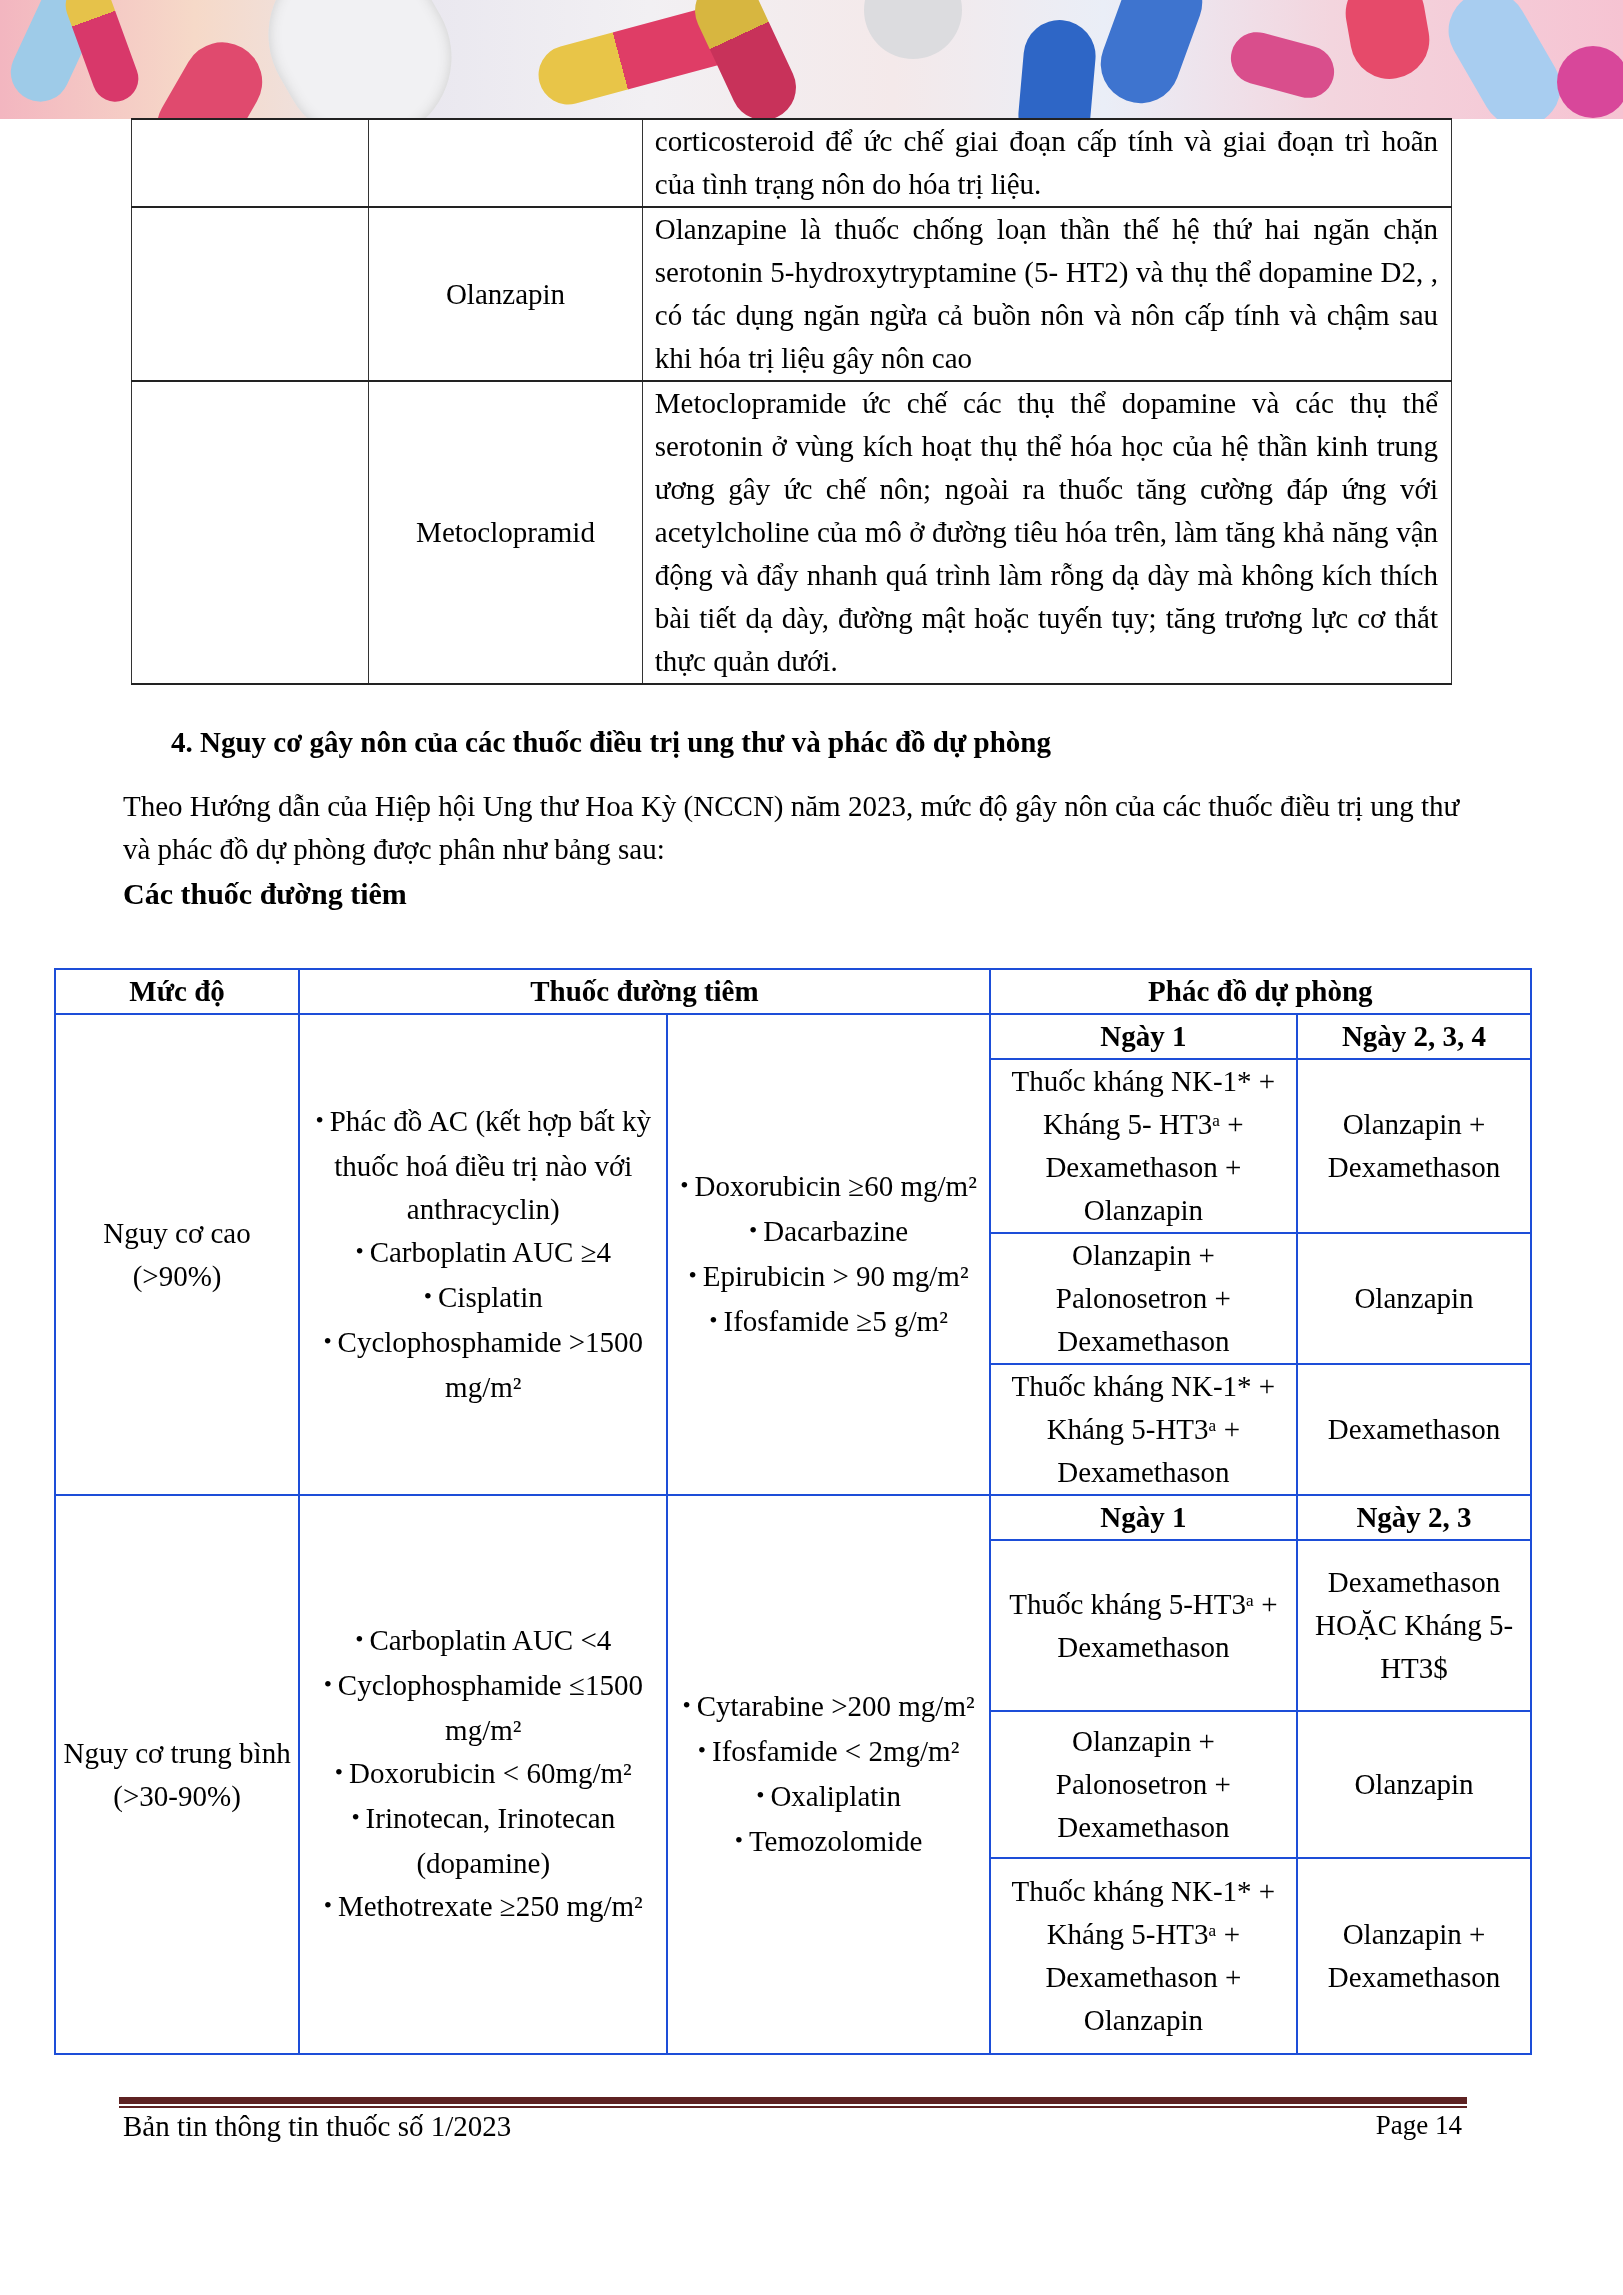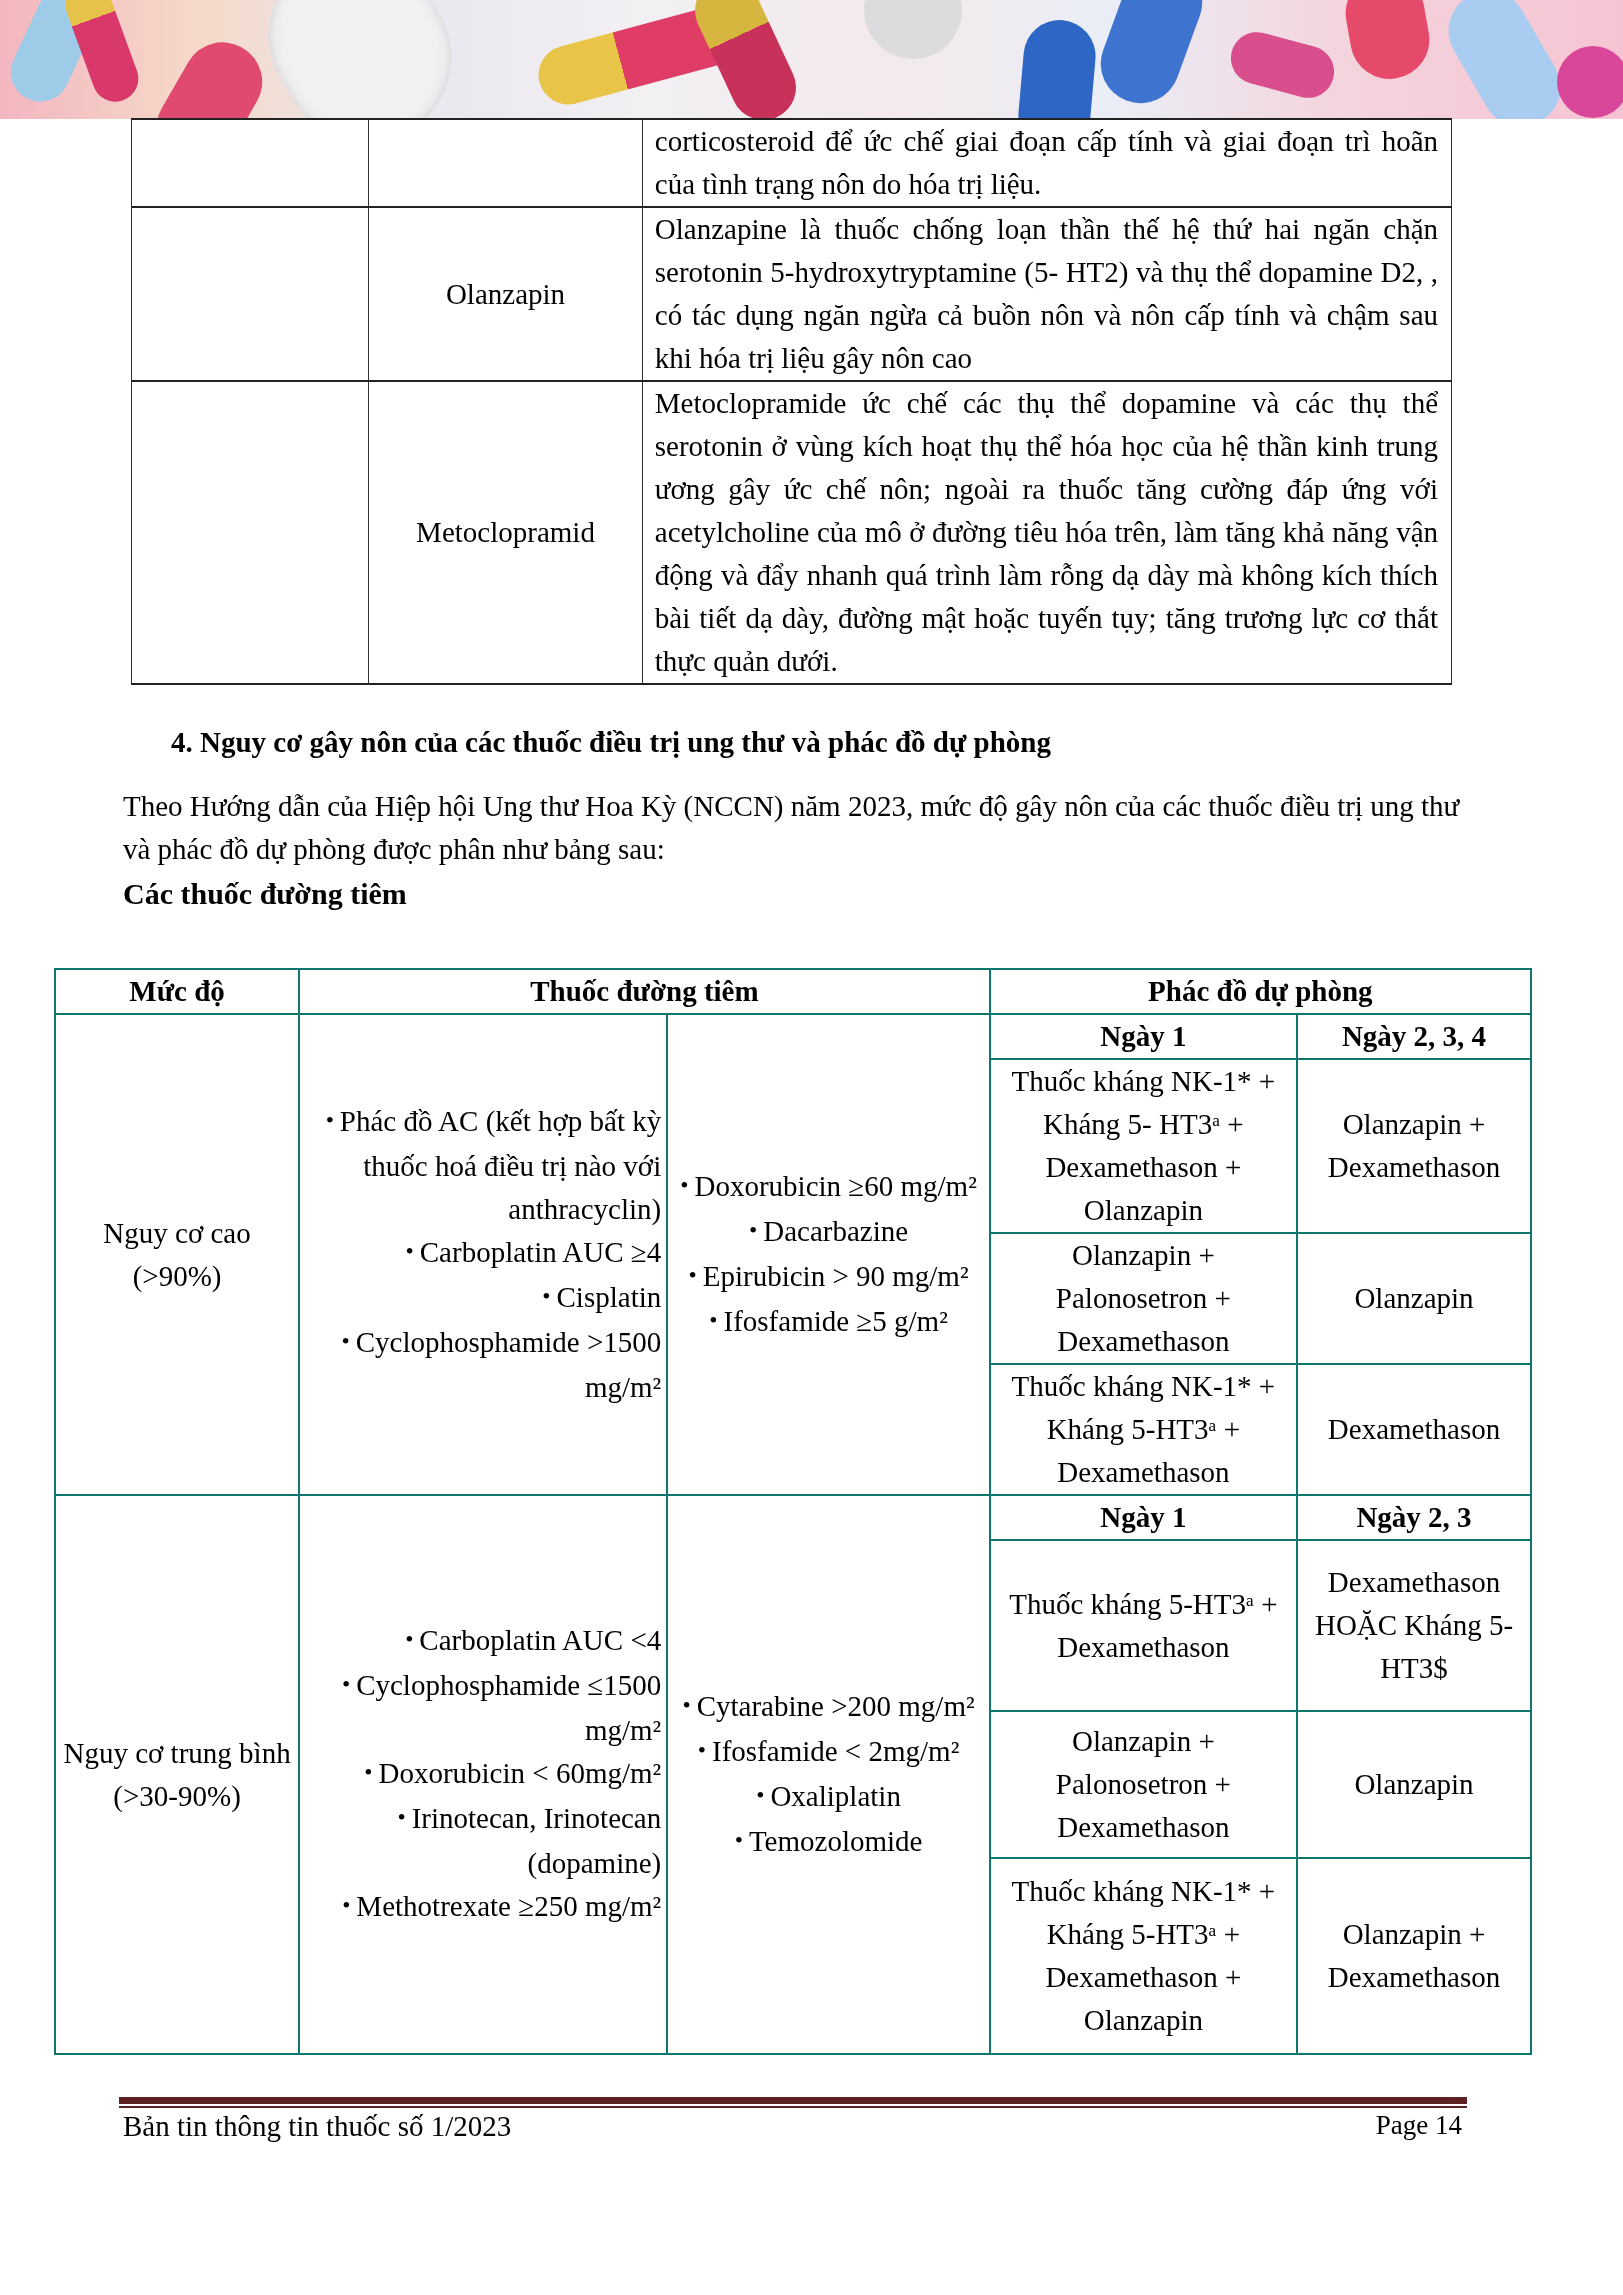--- a/index.html
+++ b/index.html
@@ -34,24 +34,24 @@
     }
     .subheading {
       position: absolute; left: 123px; top: 877px; font-size: 30px; font-weight: bold;
     }
 
     
     .t2 {
       position: absolute; left: 54px; top: 968px; width: 1478px;
       border-collapse: collapse; font-size: 29px; line-height: 43px;
     }
-    .t2 td, .t2 th { border: 2px solid #0f766e; text-align: center; vertical-align: middle; padding: 0 5.2px; }
+    .t2 td, .t2 th { border: 2px solid #1d4ed8; text-align: center; vertical-align: middle; padding: 0 5.2px; }
     .t2 th { font-weight: bold; height: 43px; }
     .t2 .w1 { width: 233px; }
-    .t2 .w2 { width: 357px; text-align: right; }
+    .t2 .w2 { width: 357px; }
     .t2 .w3 { width: 311px; }
     .t2 .w4 { width: 296px; }
     .t2 .w5 { width: 222px; margin-top: 13px; }
     .t2 .dayhead { font-weight: bold; height: 43px; }
     .bul { display: block; }
     .bul::before { content: "\2022\00a0"; font-size: 23.6px; position: relative; top: -2.6px; }
 
     
     .footer-rule {
       position: absolute; left: 119px; top: 2097px; width: 1348px; height: 10.5px;

